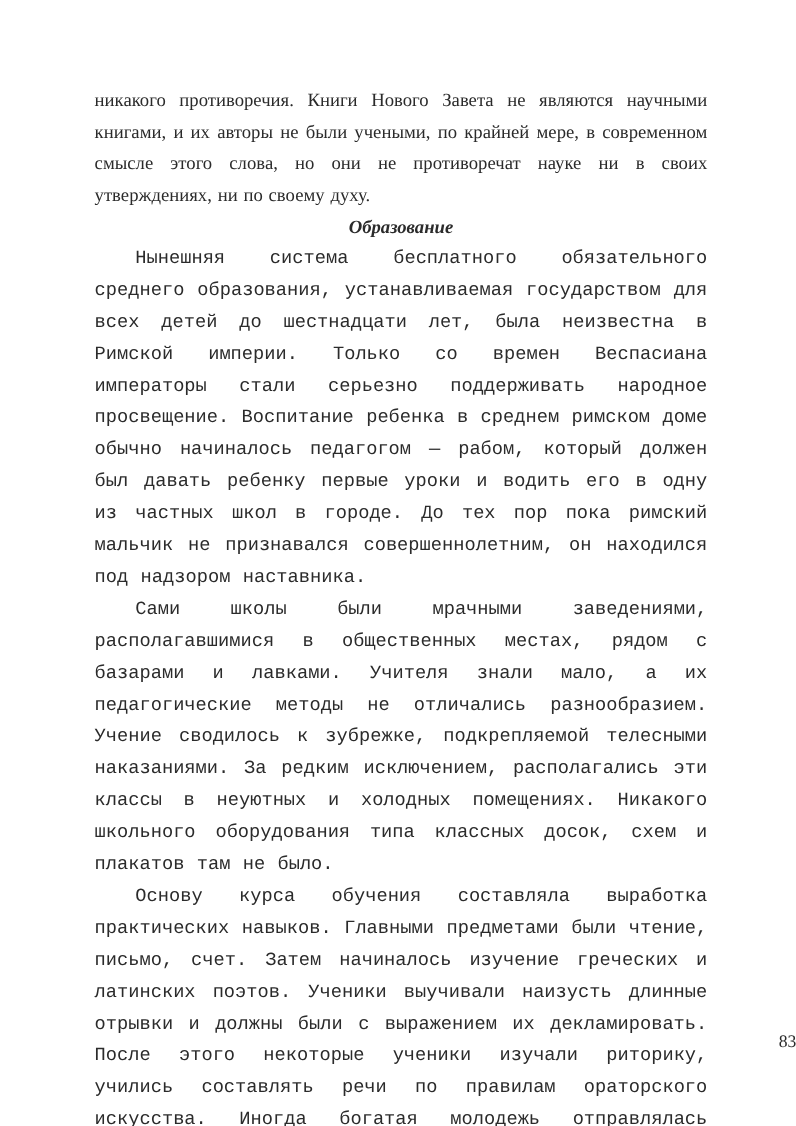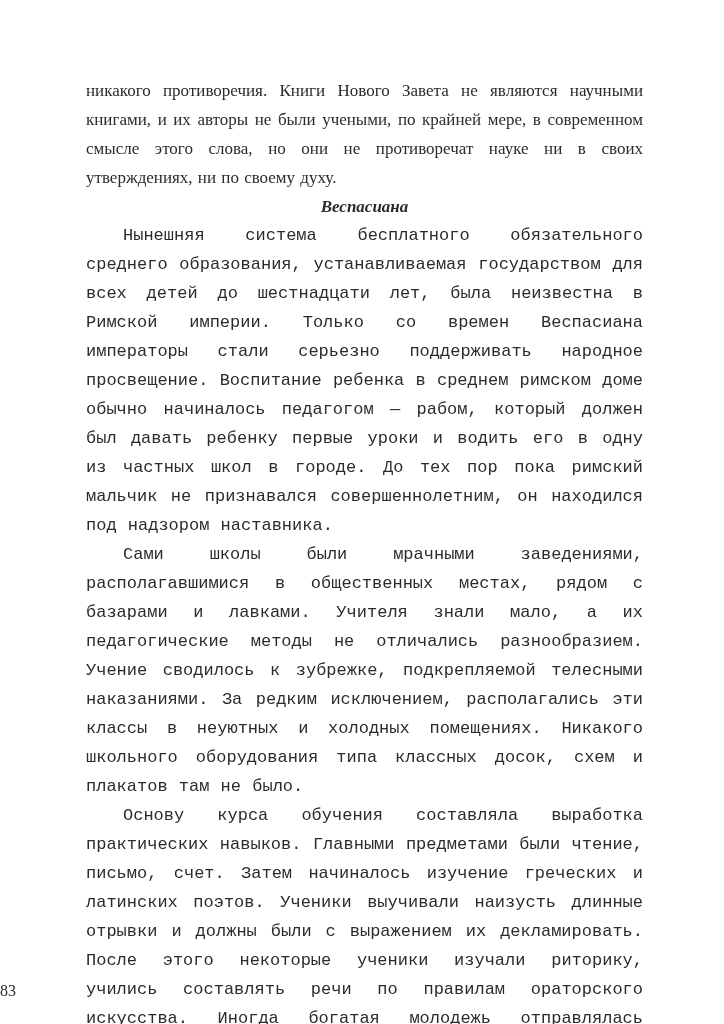--- a/index.html
+++ b/index.html
@@ -43,31 +43,30 @@
     line-height: 29px;
     text-align: center;
     font-weight: bold;
     font-style: italic;
   }
   .page-number {
     position: absolute;
     top: 938px;
     left: 0;
     width: 724px;
-    text-align: left;
+    text-align: right;
     font-size: 16px;
     line-height: 20px;
-    margin-top: 43px;
   }
 </style>
 </head>
 <body>
 
 <div class="page">
   <div class="text-block">
     <p class="para">никакого противоречия. Книги Нового Завета не являются научными книгами, и их авторы не были учеными, по крайней мере, в современном смысле этого слова, но они не противоречат науке ни в своих утверждениях, ни по своему духу.</p>
-    <h2 class="section-heading">Веспасиана</h2>
+    <h2 class="section-heading">Образование</h2>
     <p class="para indent">Нынешняя система бесплатного обязательного среднего образования, устанавливаемая государством для всех детей до шестнадцати лет, была неизвестна в Римской империи. Только со времен Веспасиана императоры стали серьезно поддерживать народное просвещение. Воспитание ребенка в среднем римском доме обычно начиналось педагогом — рабом, который должен был давать ребенку первые уроки и водить его в одну из частных школ в городе. До тех пор пока римский мальчик не признавался совершеннолетним, он находился под надзором наставника.</p>
     <p class="para indent">Сами школы были мрачными заведениями, располагавшимися в общественных местах, рядом с базарами и лавками. Учителя знали мало, а их педагогические методы не отличались разнообразием. Учение сводилось к зубрежке, подкрепляемой телесными наказаниями. За редким исключением, располагались эти классы в неуютных и холодных помещениях. Никакого школьного оборудования типа классных досок, схем и плакатов там не было.</p>
     <p class="para indent">Основу курса обучения составляла выработка практических навыков. Главными предметами были чтение, письмо, счет. Затем начиналось изучение греческих и латинских поэтов. Ученики выучивали наизусть длинные отрывки и должны были с выражением их декламировать. После этого некоторые ученики изучали риторику, учились составлять речи по правилам ораторского искусства. Иногда богатая молодежь отправлялась учиться в знаменитые греческие университеты Афин, Родоса, Тарса или Александрии. Были популярны также лекции странствующих философов. Образование еврейского мальчика происходило по той же схеме, только</p>
   </div>
   <div class="page-number">83</div>
 </div>
 
 </body></html>

